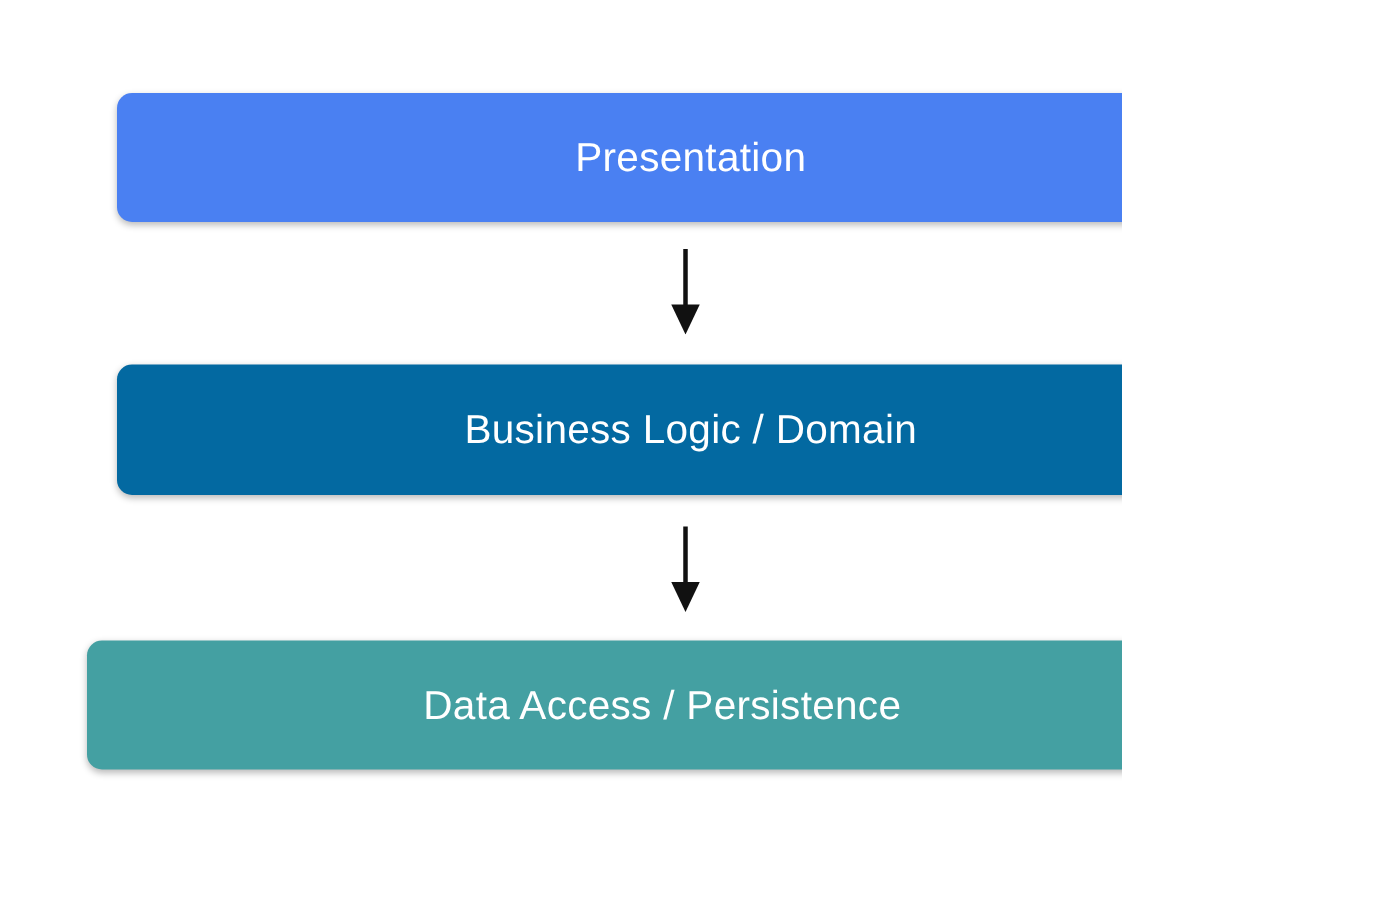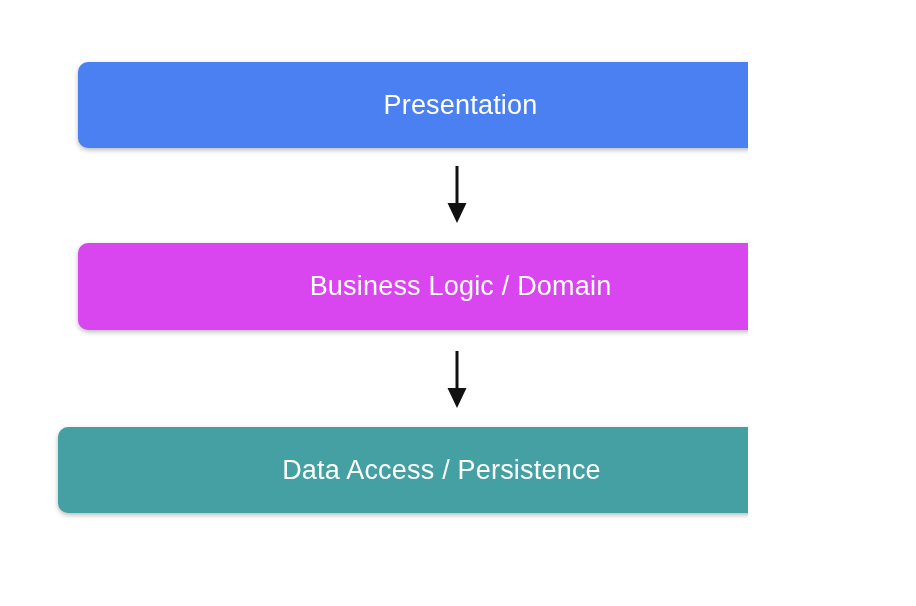--- a/index.html
+++ b/index.html
@@ -52,21 +52,21 @@
     <span class="layer-label">Presentation</span>
   </div>
 
   <div class="arrow arrow-1" style="color: rgb(17, 17, 17);">
     <svg viewBox="0 0 24 58" xmlns="http://www.w3.org/2000/svg" aria-hidden="true">
       <line x1="12" y1="1" x2="12" y2="40" stroke="currentColor" stroke-width="3"></line>
       <polygon points="2.5,38 21.5,38 12,58" fill="currentColor"></polygon>
     </svg>
   </div>
 
-  <div class="layer-box box-business" style="background-color: #d946ef;">
+  <div class="layer-box box-business" style="background-color: #0369a1;">
     <span class="layer-label">Business Logic / Domain</span>
   </div>
 
   <div class="arrow arrow-2" style="color: rgb(17, 17, 17);">
     <svg viewBox="0 0 24 58" xmlns="http://www.w3.org/2000/svg" aria-hidden="true">
       <line x1="12" y1="1" x2="12" y2="40" stroke="currentColor" stroke-width="3"></line>
       <polygon points="2.5,38 21.5,38 12,58" fill="currentColor"></polygon>
     </svg>
   </div>
 

